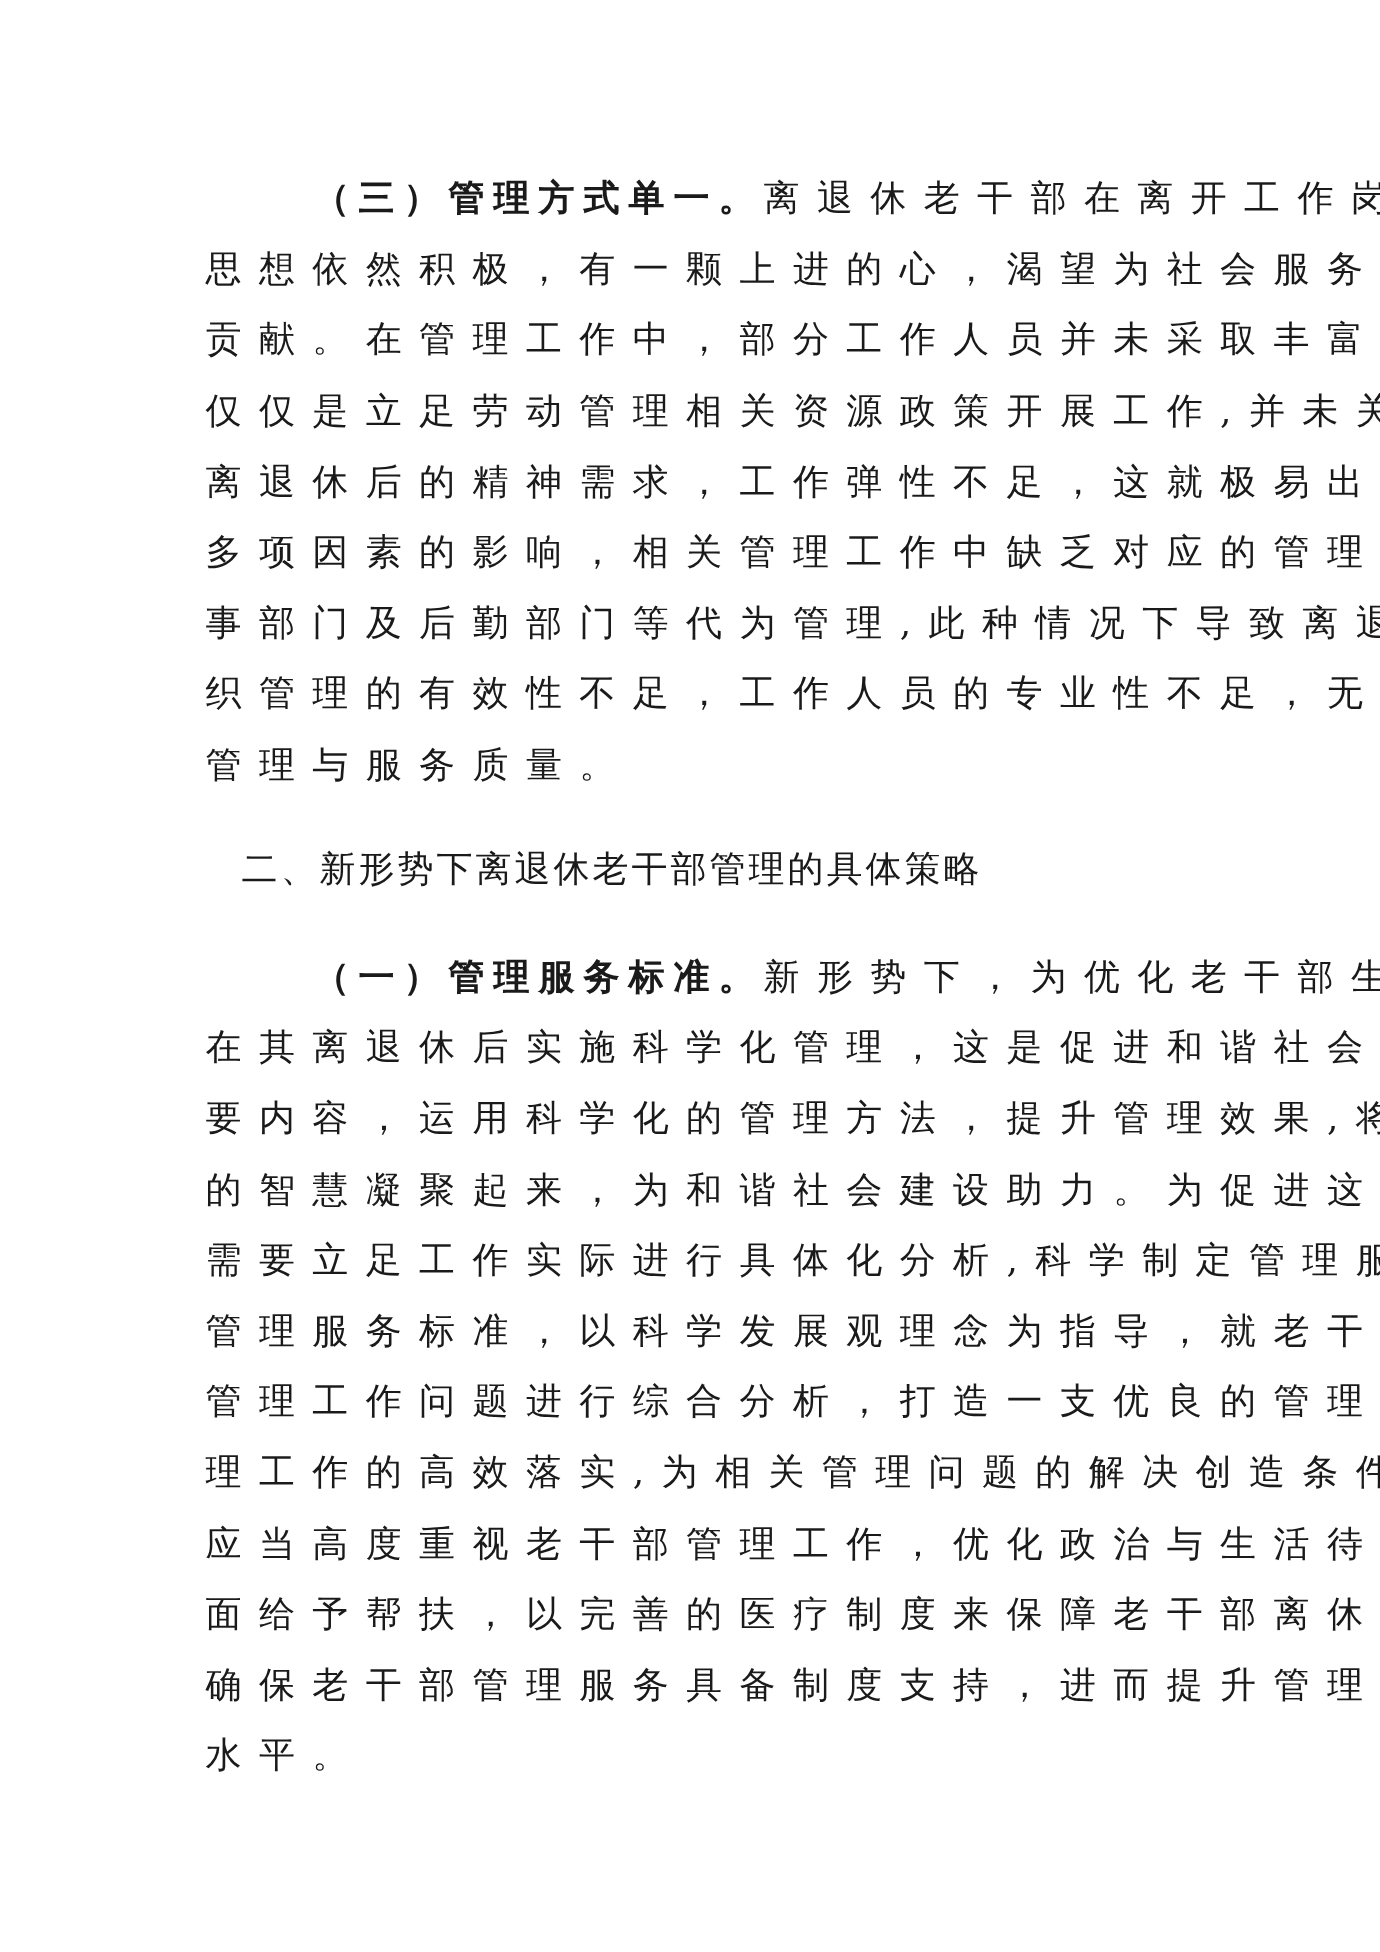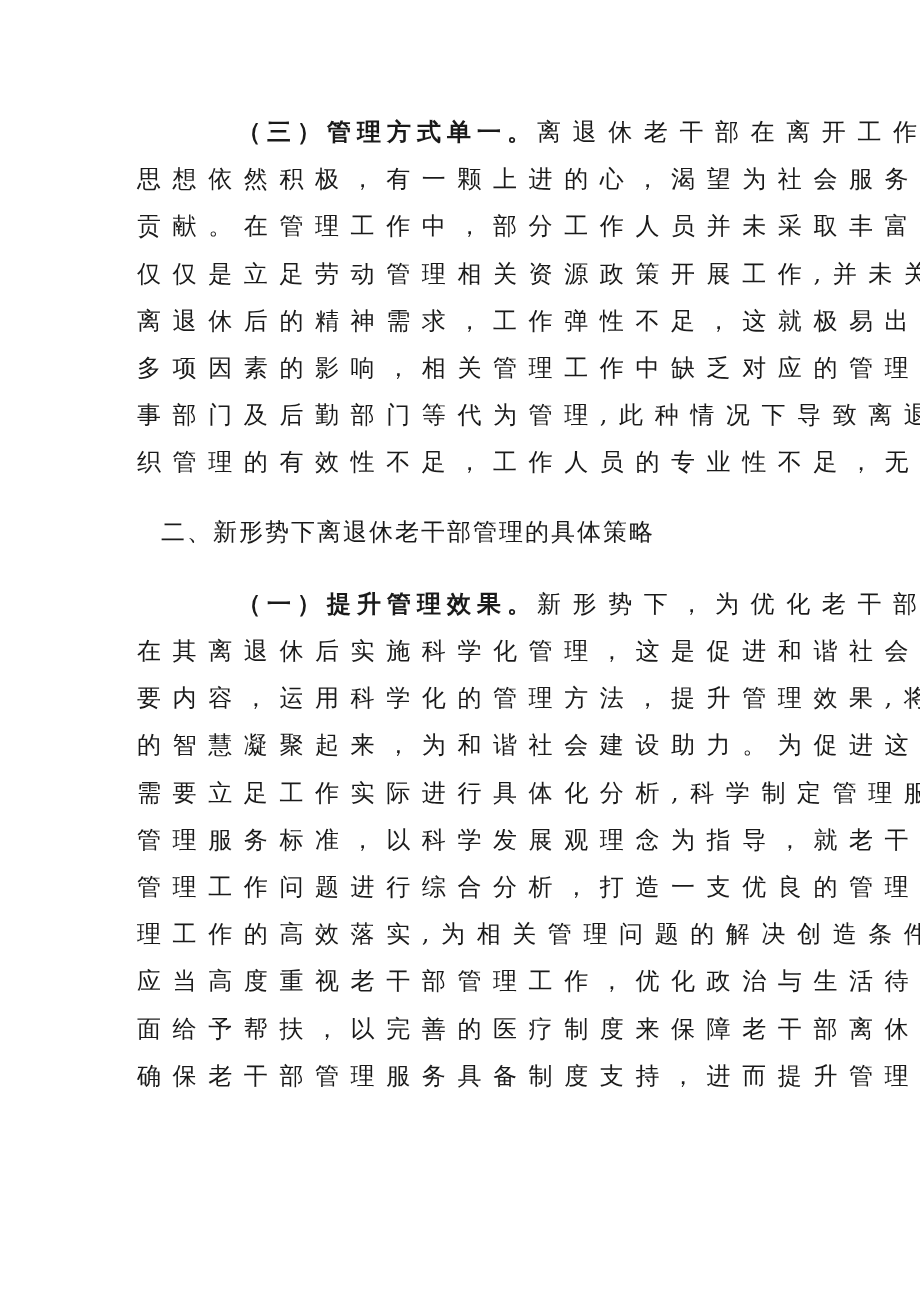--- a/index.html
+++ b/index.html
@@ -14,21 +14,21 @@
     font-size: 24px;
     line-height: 47.2px;
   }
   .para {
     margin: 0;
     text-align: justify;
     text-align-last: left;
     letter-spacing: 11.6px;
     text-indent: 72px;
   }
-  .para .lead { font-weight: bold; letter-spacing: 6px; margin-left: 28px; }
+  .para .lead { font-weight: bold; letter-spacing: 6px; }
   .heading {
     margin: 0;
     font-weight: normal;
     letter-spacing: 2px;
     text-indent: 24px;
     margin-top: 22px;
     margin-bottom: 24px;
   }
   .line { display: block; white-space: nowrap; }
 </style>
@@ -41,33 +41,35 @@
     <span class="line">
       <span class="lead">（三）管理方式单一。</span><span>离退休老干部在离开工作岗位后,其</span>
     </span>
     <span class="line" style="text-indent:0">思想依然积极，有一颗上进的心，渴望为社会服务，为国家作出</span>
     <span class="line" style="text-indent:0">贡献。在管理工作中，部分工作人员并未采取丰富化的管理方式，</span>
     <span class="line" style="text-indent:0">仅仅是立足劳动管理相关资源政策开展工作,并未关注老干部在</span>
     <span class="line" style="text-indent:0">离退休后的精神需求，工作弹性不足，这就极易出现问题。受到</span>
     <span class="line" style="text-indent:0">多项因素的影响，相关管理工作中缺乏对应的管理部门，仅由人</span>
     <span class="line" style="text-indent:0">事部门及后勤部门等代为管理,此种情况下导致离退休老干部组</span>
     <span class="line" style="text-indent:0">织管理的有效性不足，工作人员的专业性不足，无法保证老干部</span>
+    <span class="line" style="text-indent:0">管理与服务质量。</span>
   </div>
 
   <div class="heading">二、新形势下离退休老干部管理的具体策略</div>
 
   <div class="para">
     <span class="line">
-      <span class="lead">（一）提升管理效果。</span><span>新形势下，为优化老干部生活状态，</span>
+      <span class="lead">（一）管理服务标准。</span><span>新形势下，为优化老干部生活状态，</span>
     </span>
     <span class="line" style="text-indent:0">在其离退休后实施科学化管理，这是促进和谐社会构建的一项重</span>
     <span class="line" style="text-indent:0">要内容，运用科学化的管理方法，提升管理效果,将离退休老干部</span>
     <span class="line" style="text-indent:0">的智慧凝聚起来，为和谐社会建设助力。为促进这一目标的实现，</span>
     <span class="line" style="text-indent:0">需要立足工作实际进行具体化分析,科学制定管理服务制度，细化</span>
     <span class="line" style="text-indent:0">管理服务标准，以科学发展观理念为指导，就老干部离退休后的</span>
     <span class="line" style="text-indent:0">管理工作问题进行综合分析，打造一支优良的管理团队，促进管</span>
     <span class="line" style="text-indent:0">理工作的高效落实,为相关管理问题的解决创造条件。实际工作中，</span>
     <span class="line" style="text-indent:0">应当高度重视老干部管理工作，优化政治与生活待遇，在生活方</span>
     <span class="line" style="text-indent:0">面给予帮扶，以完善的医疗制度来保障老干部离休退休后的生活，</span>
     <span class="line" style="text-indent:0">确保老干部管理服务具备制度支持，进而提升管理工作的规范化</span>
+    <span class="line" style="text-indent:0">水平。</span>
   </div>
 
 </div>
 
 </body></html>

